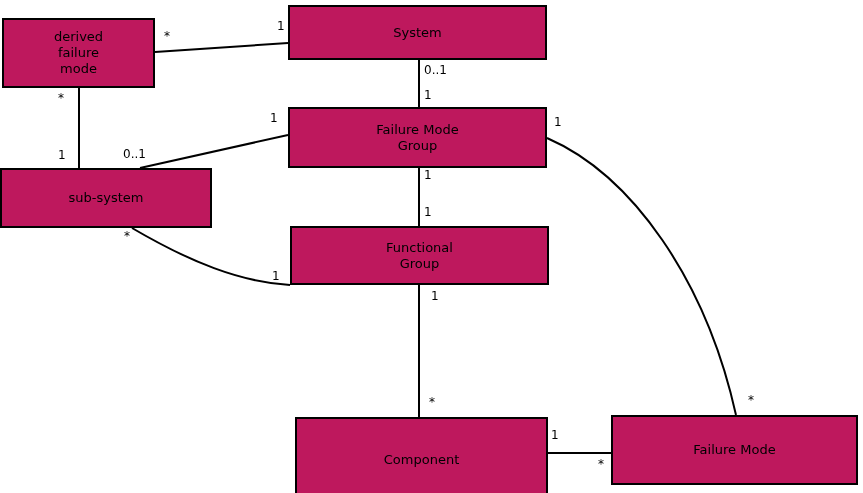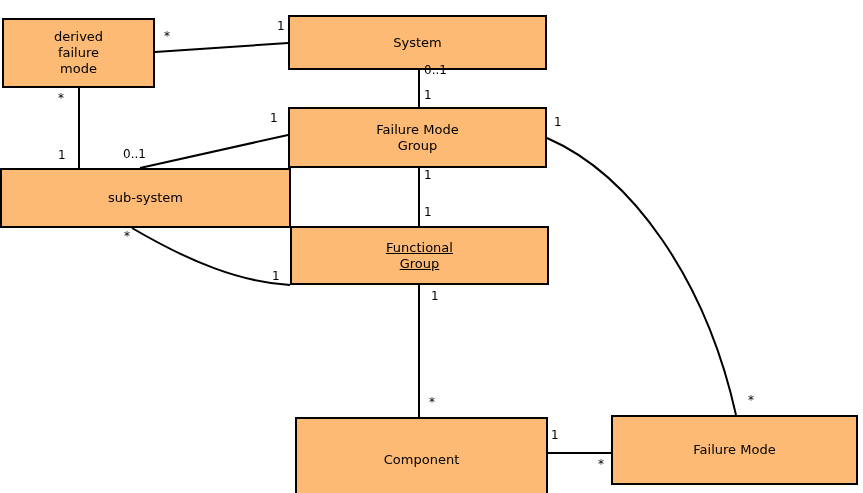--- a/index.html
+++ b/index.html
@@ -23,21 +23,21 @@
     left: 0;
     top: 0;
     width: 863px;
     height: 493px;
     pointer-events: none;
   }
   .node {
     position: absolute;
     box-sizing: border-box;
     border: 2px solid #000000;
-    background: #fdba74;
+    background: #be185d;
     display: flex;
     align-items: center;
     justify-content: center;
     text-align: center;
     color: #000000;
     font-size: 13px;
     line-height: 16px;
     font-family: "DejaVu Sans", "Liberation Sans", sans-serif;
   }
   .node-label {
@@ -70,31 +70,31 @@
       <path d="M 419,285 L 419,417" fill="none" stroke="#000000" stroke-width="2" stroke-linecap="butt"></path>
       <path d="M 547,138 C 632,175 706,280 736,415" fill="none" stroke="#000000" stroke-width="2" stroke-linecap="butt"></path>
       <path d="M 548,453 L 611,453" fill="none" stroke="#000000" stroke-width="2" stroke-linecap="butt"></path>
     </svg>
 
 <div class="node" style="left: 2px; top: 18px; width: 153px; height: 70px; border-color: rgb(0, 0, 0);">
       <span class="node-label">derived
 failure
 mode</span>
     </div>
-    <div class="node" style="left: 288px; top: 15px; width: 259px; height: 55px; border-color: rgb(0, 0, 0);">
+    <div class="node" style="left: 288px; top: 5px; width: 259px; height: 55px; border-color: rgb(0, 0, 0);">
       <span class="node-label">System</span>
     </div>
     <div class="node" style="left: 288px; top: 107px; width: 259px; height: 61px; border-color: rgb(0, 0, 0);">
       <span class="node-label">Failure Mode
 Group</span>
     </div>
-    <div class="node" style="left: 0px; top: 168px; width: 291px; height: 60px; border-color: rgb(0, 0, 0);">
+    <div class="node" style="left: 0px; top: 168px; width: 212px; height: 60px; border-color: rgb(0, 0, 0);">
       <span class="node-label">sub-system</span>
     </div>
-    <div class="node" style="left: 290px; top: 226px; width: 259px; height: 59px; border-color: rgb(0, 0, 0); text-decoration: underline;">
+    <div class="node" style="left: 290px; top: 226px; width: 259px; height: 59px; border-color: rgb(0, 0, 0);">
       <span class="node-label">Functional
 Group</span>
     </div>
     <div class="node" style="left: 295px; top: 417px; width: 253px; height: 85px; border-color: rgb(0, 0, 0);">
       <span class="node-label">Component</span>
     </div>
     <div class="node" style="left: 611px; top: 415px; width: 247px; height: 70px; border-color: rgb(0, 0, 0);">
       <span class="node-label">Failure Mode</span>
     </div>
     <span class="mult" style="left: 164px; top: 30px; color: rgb(0, 0, 0);">*</span>

